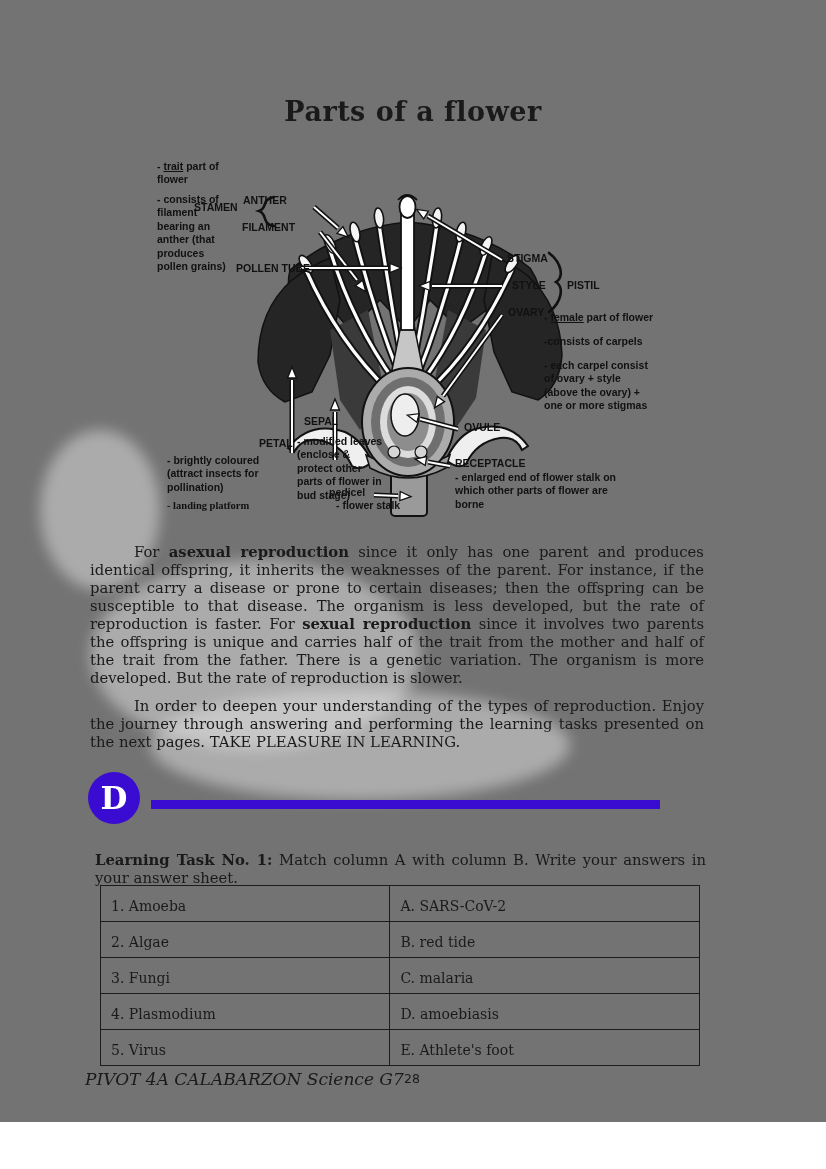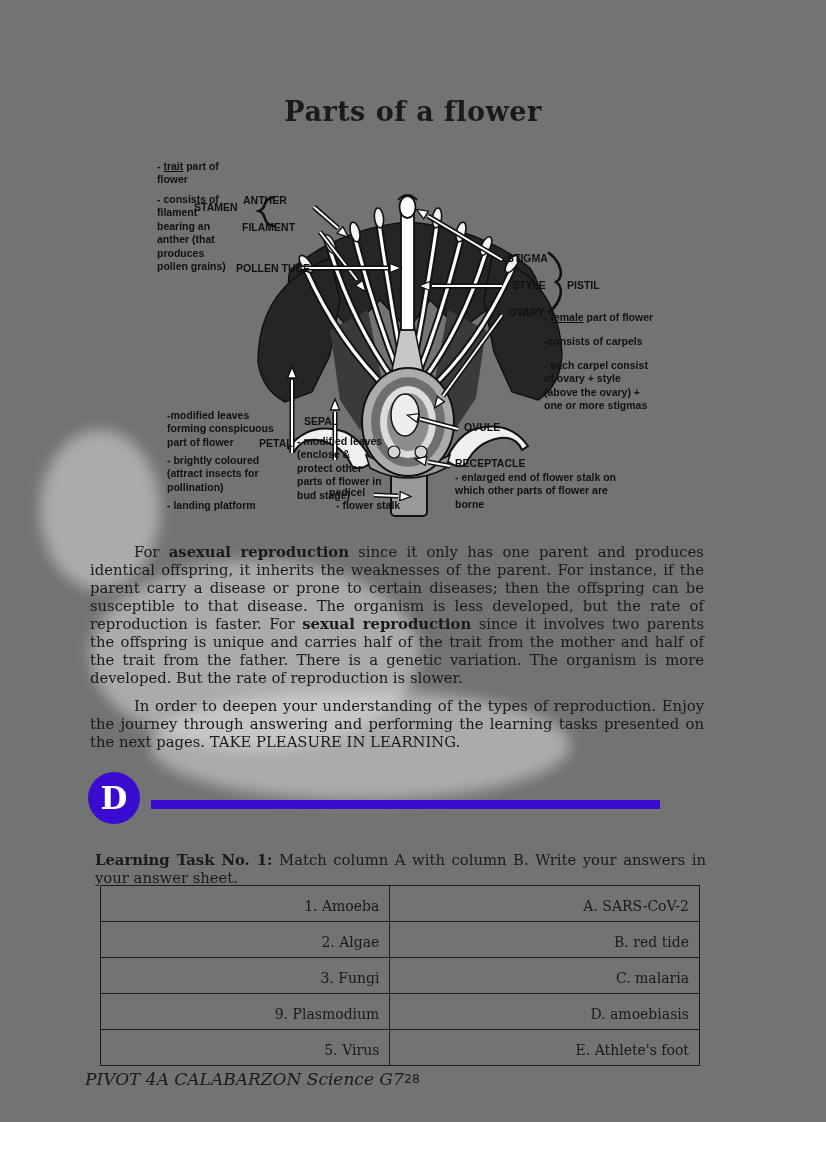--- a/index.html
+++ b/index.html
@@ -27,21 +27,21 @@
             font-size:31px;font-weight:bold;z-index:2;}
   .d-rule{position:absolute;left:151px;top:800px;width:509px;height:9px;background:#3a0bd0;z-index:2;}
   
   .task{position:absolute;left:95px;top:836px;width:611px;font-size:14.8px;line-height:18px;
         text-align:justify;z-index:2;}
   
   .match-table{position:absolute;left:100px;top:885px;width:600px;border-collapse:collapse;z-index:2;}
   .match-table td,.match-table th{border:1.8px solid #1c1c1c;font-size:14px;
         font-family:"DejaVu Serif",serif;font-weight:normal;vertical-align:top;}
   .match-table th{text-align:center;padding:2px 4px 4px;}
-  .match-table td{padding:12px 10px 6px;height:17px;text-align:right;}
+  .match-table td{padding:12px 10px 6px;height:17px;}
   .hl1{font-weight:bold;font-size:15px;display:block;}
   .hl2{font-size:14.5px;display:block;}
   .colA{width:268px;}
   
   .footer-book{position:absolute;left:85px;top:1069px;font-style:italic;font-size:17px;z-index:2;}
   .footer-page{position:absolute;left:404px;top:1071px;font-family:"DejaVu Sans",sans-serif;
                font-size:12.5px;z-index:2;}
   .site-mark{position:absolute;left:0;top:1121px;width:826px;text-align:center;
              font-family:"DejaVu Sans",sans-serif;font-size:18px;color:#d9d9d9;
              letter-spacing:.5px;z-index:2;}
@@ -186,27 +186,24 @@
   <div class="dl" style="left:507px;top:252px;">STIGMA</div>
   <div class="dl" style="left:512px;top:279px;">STYLE</div>
   <div class="dl" style="left:567px;top:279px;">PISTIL</div>
   <div class="dl" style="left:508px;top:306px;">OVARY</div>
   <div class="dl" style="left:544px;top:311px;width:150px;"><span>- </span><span class="u">female</span><span> part of flower</span></div>
   <div class="dl" style="left:544px;top:335px;">-consists of carpels</div>
   <div class="dl" style="left:544px;top:359px;width:140px;">- each carpel consist
 of ovary + style
 (above the ovary) +
 one or more stigmas</div>
-  <div class="dl" style="left:167px;top:409px;width:140px;">-modified leaves
-forming conspicuous
-part of flower</div>
   <div class="dl" style="left:167px;top:454px;width:135px;">- brightly coloured
 (attract insects for
 pollination)</div>
-  <div class="dl" style="left:167px;top:499px;">- landing platform</div>
+  <div class="dl" style="left:167px;top:499px;font-family:Liberation Serif, serif;">- landing platform</div>
   <div class="dl" style="left:259px;top:437px;">PETAL</div>
   <div class="dl" style="left:304px;top:415px;">SEPAL</div>
   <div class="dl" style="left:297px;top:428px;width:118px;margin-top:7px;">- modified leaves
 (enclose &amp;
 protect other
 parts of flower in
 bud stage)</div>
   <div class="dl" style="left:329px;top:486px;">pedicel</div>
   <div class="dl" style="left:336px;top:499px;">- flower stalk</div>
   <div class="dl" style="left:464px;top:421px;">OVULE</div>
@@ -233,21 +230,21 @@
         </tr>
     <tr>
           <td>2. Algae</td>
           <td>B. red tide</td>
         </tr>
     <tr>
           <td>3. Fungi</td>
           <td>C. malaria</td>
         </tr>
     <tr>
-          <td>9. Plasmodium</td>
+          <td>4. Plasmodium</td>
           <td>D. amoebiasis</td>
         </tr>
     <tr>
           <td>5. Virus</td>
           <td>E. Athlete's foot</td>
         </tr>
   </tbody>
     </table>
 
   <div class="footer-book">PIVOT 4A CALABARZON Science G7</div>

